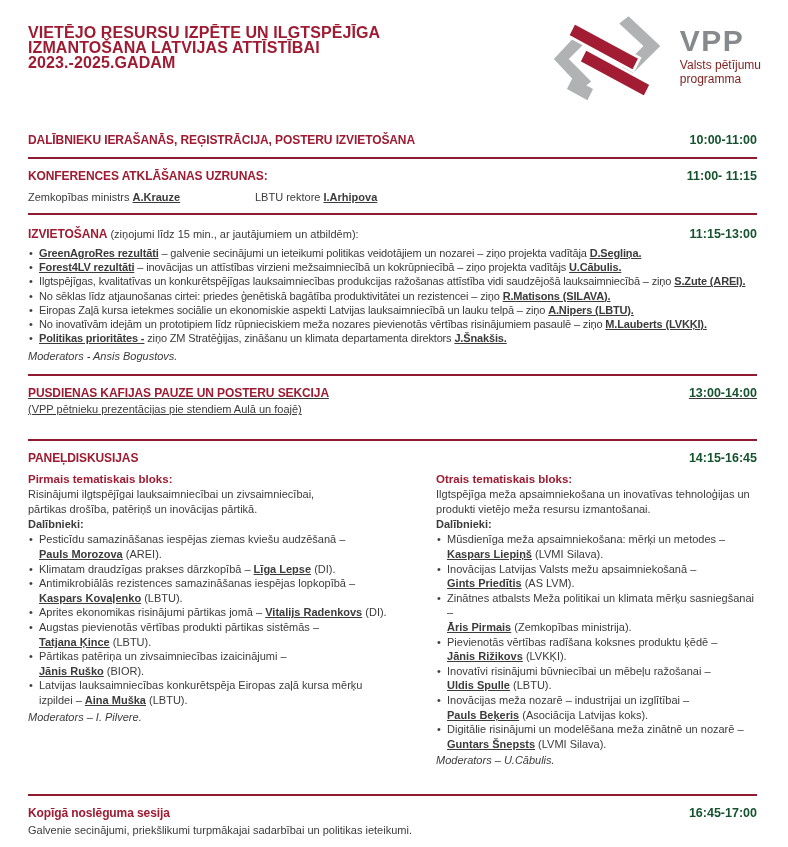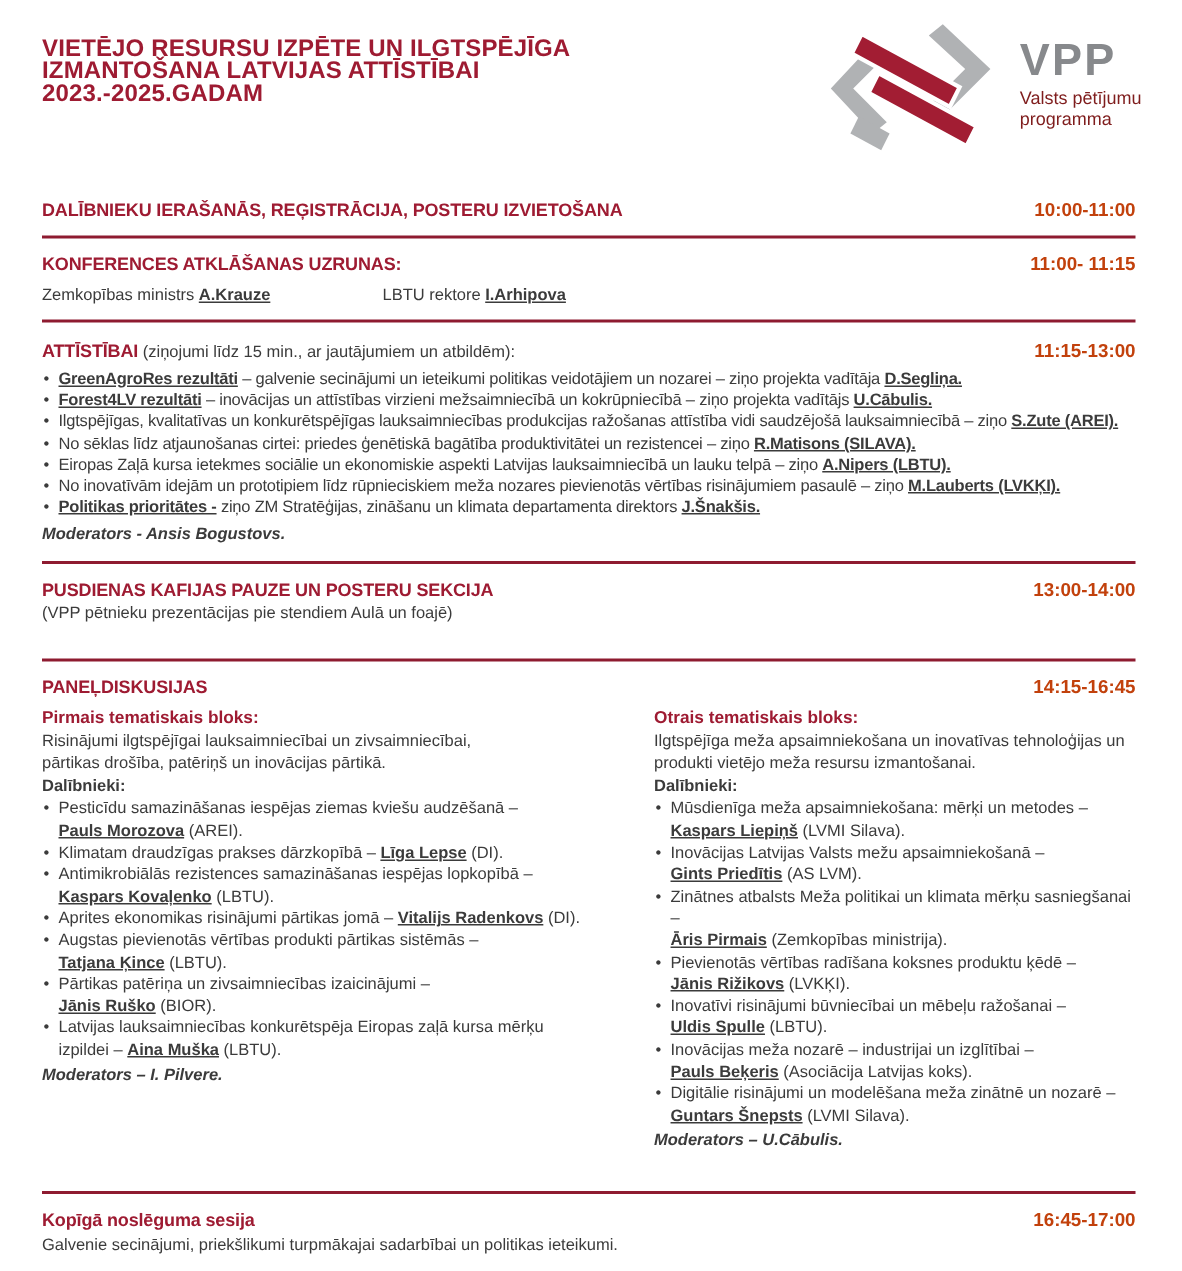--- a/index.html
+++ b/index.html
@@ -18,33 +18,33 @@
   .logo-acronym { font-size:30px; font-weight:bold; color:#87898c; letter-spacing:1.5px; line-height:30px; }
   .logo-sub { font-size:12px; color:#7f1d1d; line-height:13.5px; margin-top:3px; }
 
   
   .rule { border:none; border-top:2px solid #8e1b30; margin:0; }
 
   
   .session-row { display:flex; justify-content:space-between; align-items:flex-start; }
   .session-title { color:#9e1b32; font-weight:bold; font-size:12px; letter-spacing:-0.1px; }
   .session-title .note { color:#3b3b3b; font-weight:normal; font-size:11px; letter-spacing:0; }
-  .session-time { color:#c2410c; font-weight:bold; font-size:12.5px; white-space:nowrap; }
+  .session-time { color:#14532d; font-weight:bold; font-size:12.5px; white-space:nowrap; }
 
   .sec-arrival { margin:10px 0 10px; }
   .sec-opening { margin-top:10px; }
   .speakers { display:flex; margin-top:8px; margin-bottom:10px; font-size:11px; }
   .speaker1 { width:227px; }
   .sec-plenary { margin-top:12px; }
   .plenary-list { list-style:none; margin-top:5px; }
   .plenary-list li { position:relative; padding-left:11px; font-size:11px; line-height:14.2px; letter-spacing:-0.15px; }
   .plenary-list li::before { content:"•"; position:absolute; left:1px; top:0; }
-  .moderator { font-style:italic; font-size:11px; margin-top:3px;font-weight:bold; }
+  .moderator { font-style:italic; font-size:11px; margin-top:3px; }
   .sec-plenary .moderator { margin-top:5px; margin-bottom:12px; }
-  .sec-lunch { margin-top:10px; }
+  .sec-lunch { margin-top:10px;text-decoration:underline; }
   .lunch-sub { font-size:11px; margin-top:3px; margin-bottom:24px; }
   .sec-panels { margin-top:10px; }
   .panel-cols { display:flex; justify-content:space-between; margin-top:7px; margin-bottom:28px;gap:24px; }
   .panel-col-left { width:390px; }
   .panel-col-right { width:326px; }
   .block-heading { color:#9e1b32; font-weight:bold; font-size:11.5px; line-height:15px; }
   .block-intro { font-size:11px; line-height:15px; }
   .participants { font-weight:bold; font-size:11px; line-height:15px; }
   .panel-list { list-style:none; }
   .panel-list li { position:relative; padding-left:11px; font-size:11px; line-height:14.6px; }
@@ -101,21 +101,21 @@
     <div class="speakers">
       <div class="speaker1"><span>Zemkopības ministrs </span><span class="b">A.Krauze</span></div>
       <div class="speaker2"><span>LBTU rektore </span><span class="b">I.Arhipova</span></div>
     </div>
   </div>
 
   <hr class="rule">
 
   <div class="sec-plenary">
     <div class="session-row">
-      <div class="session-title"><span>ATTĪSTĪBAI</span><span class="note"> (ziņojumi līdz 15 min., ar jautājumiem un atbildēm):</span></div>
+      <div class="session-title"><span>IZVIETOŠANA</span><span class="note"> (ziņojumi līdz 15 min., ar jautājumiem un atbildēm):</span></div>
       <div class="session-time">11:15-13:00</div>
     </div>
     <ul class="plenary-list">
         <li><span class="b">GreenAgroRes rezultāti</span><span> – galvenie secinājumi un ieteikumi politikas veidotājiem un nozarei – ziņo projekta vadītāja </span><span class="b">D.Segliņa.</span></li>
         <li><span class="b">Forest4LV rezultāti</span><span> – inovācijas un attīstības virzieni mežsaimniecībā un kokrūpniecībā – ziņo projekta vadītājs </span><span class="b">U.Cābulis.</span></li>
         <li><span>Ilgtspējīgas, kvalitatīvas un konkurētspējīgas lauksaimniecības produkcijas ražošanas attīstība vidi saudzējošā lauksaimniecībā – ziņo </span><span class="b">S.Zute (AREI).</span></li>
         <li><span>No sēklas līdz atjaunošanas cirtei: priedes ģenētiskā bagātība produktivitātei un rezistencei – ziņo </span><span class="b">R.Matisons (SILAVA).</span></li>
         <li><span>Eiropas Zaļā kursa ietekmes sociālie un ekonomiskie aspekti Latvijas lauksaimniecībā un lauku telpā – ziņo </span><span class="b">A.Nipers (LBTU).</span></li>
         <li><span>No inovatīvām idejām un prototipiem līdz rūpnieciskiem meža nozares pievienotās vērtības risinājumiem pasaulē – ziņo </span><span class="b">M.Lauberts (LVKĶI).</span></li>
         <li><span class="b">Politikas prioritātes -</span><span> ziņo ZM Stratēģijas, zināšanu un klimata departamenta direktors </span><span class="b">J.Šnakšis.</span></li>

